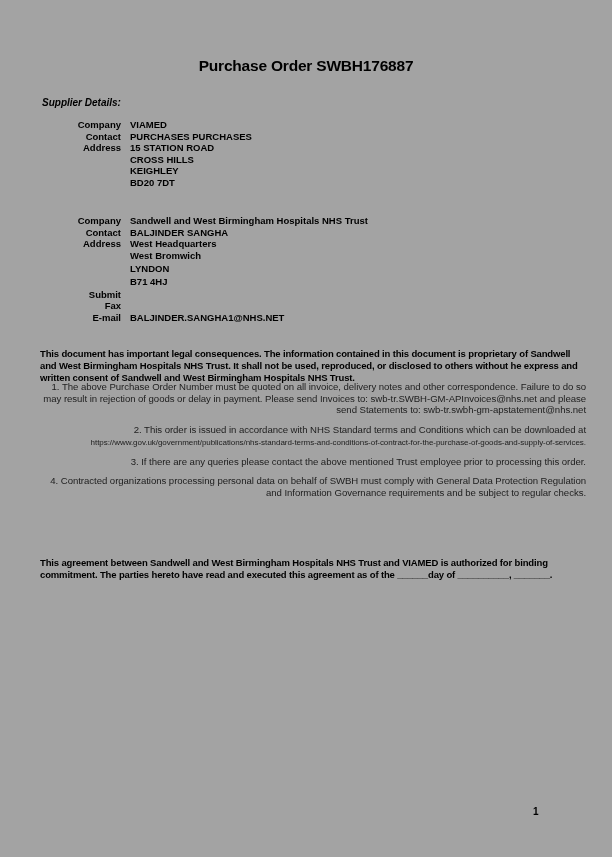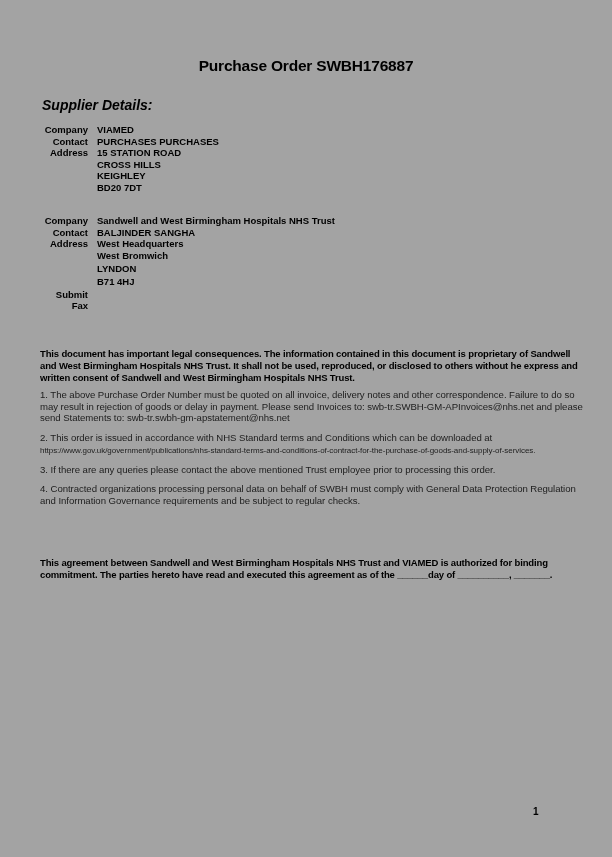--- a/index.html
+++ b/index.html
@@ -11,33 +11,33 @@
     color:#000;
     overflow:hidden;
   }
   .title{
     position:absolute;top:57px;left:0;width:100%;
     text-align:center;font-size:15.5px;font-weight:bold;letter-spacing:-0.2px;
   }
   .section{position:absolute;left:42px;font-size:9.5px;}
   #supplier-section{top:97px;}
   #submit-section{top:204px;}
-  .sec-heading{font-weight:bold;font-style:italic;font-size:14px;}
+  .sec-heading{font-weight:bold;font-style:italic;font-size:10px;}
   .kv{margin-top:11px;}
-  .row{display:flex;line-height:11.6px;}
+  .row{display:flex;line-height:11.6px;margin-left:33px;}
   .row.tall{line-height:12.9px;}
   .k{width:46px;text-align:right;font-weight:bold;flex:none;}
   .v{margin-left:9px;font-weight:bold;white-space:pre;}
   .legal{
     position:absolute;left:40px;top:348px;width:546px;
     font-weight:bold;font-size:9.5px;line-height:12px;letter-spacing:-0.15px;
   }
   .terms{
-    position:absolute;left:40px;top:389px;width:546px;
-    font-size:9.6px;line-height:11.7px;color:#1d1d1d;letter-spacing:-0.05px;
+    position:absolute;left:40px;top:381px;width:546px;
+    font-size:9.6px;line-height:11.7px;color:#1d1d1d;letter-spacing:-0.05px;text-align:right;
   }
   .terms p{margin:0 0 7px 0;}
   .terms .url{font-size:8px;}
   .agreement{
     position:absolute;left:40px;top:557px;width:548px;
     font-weight:bold;font-size:9.5px;line-height:11.6px;letter-spacing:-0.15px;
   }
   .page-number{
     position:absolute;left:533px;top:806px;
     font-size:10px;font-weight:bold;
@@ -107,20 +107,24 @@
         <span class="v">B71 4HJ</span>
       </div>
       <div class="row">
         <span class="k">Submit</span>
         <span class="v"></span>
       </div>
       <div class="row">
         <span class="k">Fax</span>
         <span class="v"></span>
       </div>
+      <div class="row">
+        <span class="k">E-mail</span>
+        <span class="v">BALJINDER.SANGHA1@NHS.NET</span>
+      </div>
     </div>
   </div>
 
   <div class="legal">This document has important legal consequences. The information contained in this document is proprietary of Sandwell and West Birmingham Hospitals NHS Trust.  It shall not be used, reproduced, or disclosed to others without he express and written consent of Sandwell and West Birmingham Hospitals NHS Trust.</div>
 
   <div class="terms">
     <p><span>1. The above Purchase Order Number must be quoted on all invoice, delivery notes and other correspondence. Failure to do so may result in rejection of goods or delay in payment.  Please send Invoices to: swb-tr.SWBH-GM-APInvoices@nhs.net and please send Statements to: swb-tr.swbh-gm-apstatement@nhs.net</span><span class="url"></span></p>
     <p><span>2. This order is issued in accordance with NHS Standard terms and Conditions which can be downloaded at </span><span class="url">https://www.gov.uk/government/publications/nhs-standard-terms-and-conditions-of-contract-for-the-purchase-of-goods-and-supply-of-services.</span></p>
     <p><span>3. If there are any queries please contact the above mentioned Trust employee prior to processing this order.</span><span class="url"></span></p>
     <p><span>4. Contracted organizations processing personal data on behalf of SWBH must comply with General Data Protection Regulation and Information Governance requirements and be subject to regular checks.</span><span class="url"></span></p>

